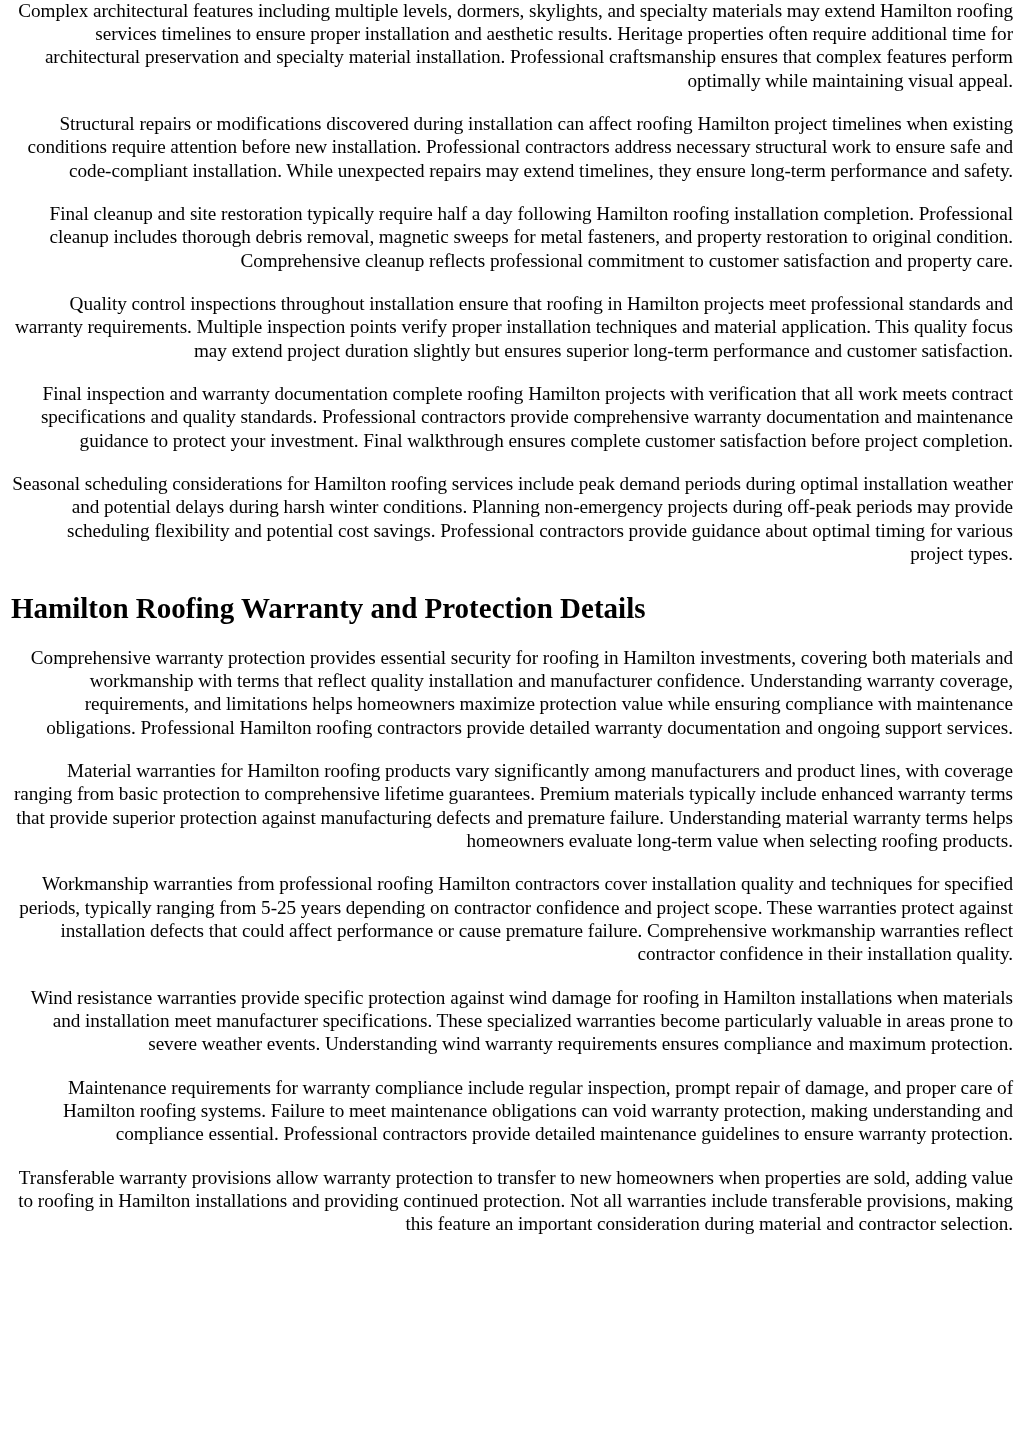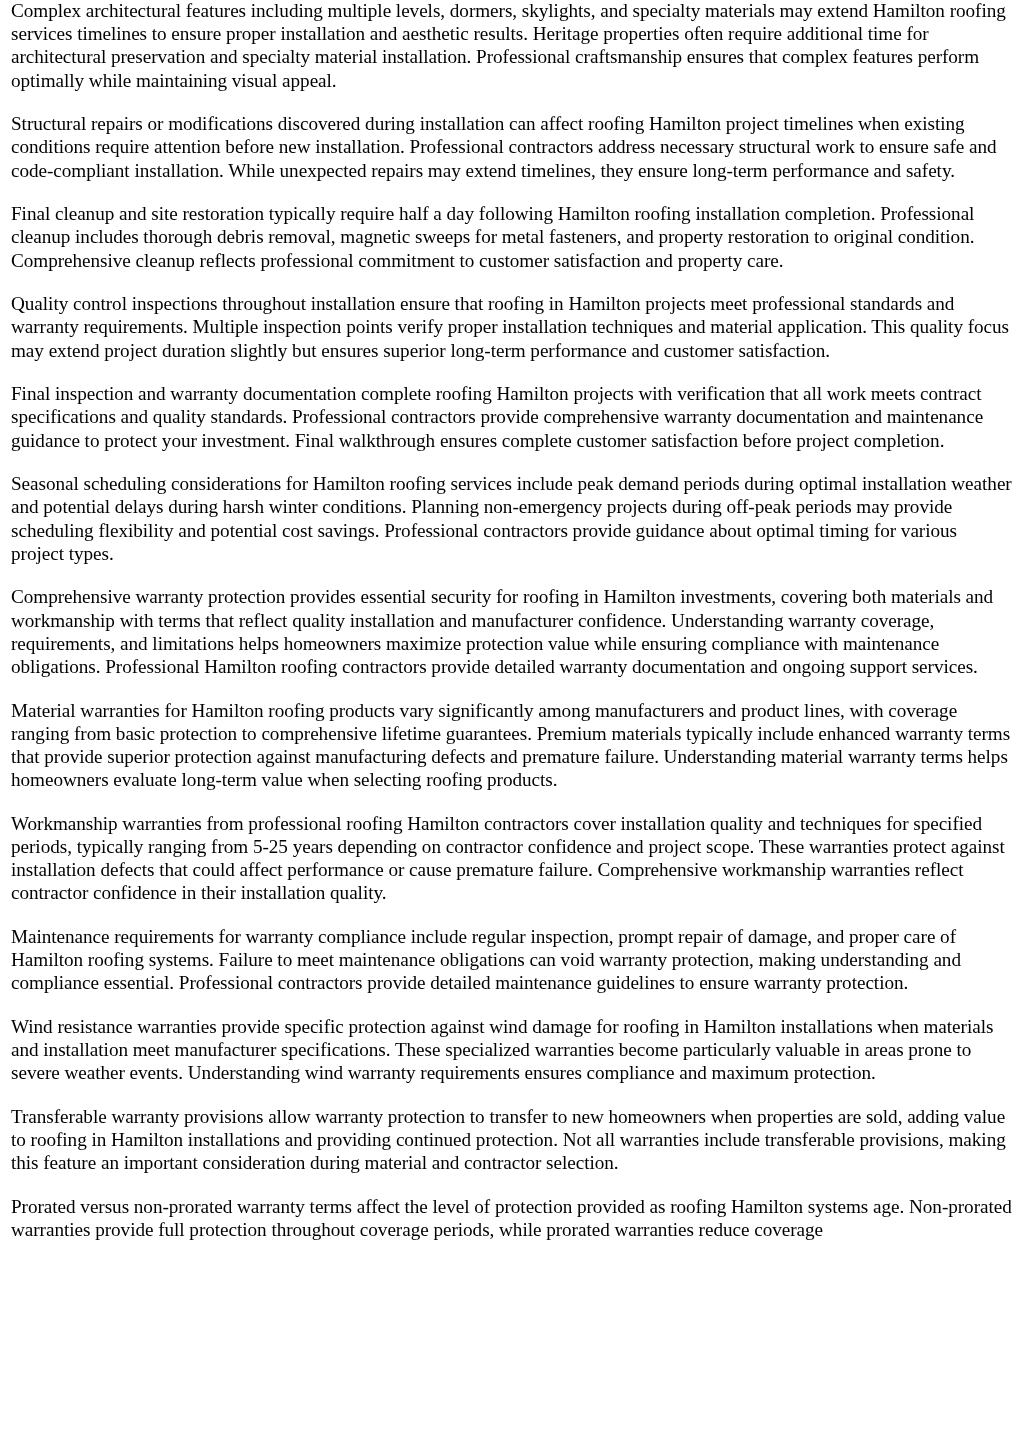--- a/index.html
+++ b/index.html
@@ -17,20 +17,21 @@
     .page {
       position: relative;
       padding: 0 11px 0 11px;
       margin-top: -1px;
     }
     p {
       font-size: 19.2px;
       line-height: 23.2px;
       margin: 0 0 20.4px 0;
       letter-spacing: -0.05px;
+      text-align: right;
     }
     h2 {
       font-size: 29px;
       line-height: 34px;
       font-weight: bold;
       margin: 26px 0 21px 0;
     }
   </style>
 </head>
 <body>
@@ -39,21 +40,21 @@
   <section>
     <p>Complex architectural features including multiple levels, dormers, skylights, and specialty materials may extend Hamilton roofing services timelines to ensure proper installation and aesthetic results. Heritage properties often require additional time for architectural preservation and specialty material installation. Professional craftsmanship ensures that complex features perform optimally while maintaining visual appeal.</p>
     <p>Structural repairs or modifications discovered during installation can affect roofing Hamilton project timelines when existing conditions require attention before new installation. Professional contractors address necessary structural work to ensure safe and code-compliant installation. While unexpected repairs may extend timelines, they ensure long-term performance and safety.</p>
     <p>Final cleanup and site restoration typically require half a day following Hamilton roofing installation completion. Professional cleanup includes thorough debris removal, magnetic sweeps for metal fasteners, and property restoration to original condition. Comprehensive cleanup reflects professional commitment to customer satisfaction and property care.</p>
     <p>Quality control inspections throughout installation ensure that roofing in Hamilton projects meet professional standards and warranty requirements. Multiple inspection points verify proper installation techniques and material application. This quality focus may extend project duration slightly but ensures superior long-term performance and customer satisfaction.</p>
     <p>Final inspection and warranty documentation complete roofing Hamilton projects with verification that all work meets contract specifications and quality standards. Professional contractors provide comprehensive warranty documentation and maintenance guidance to protect your investment. Final walkthrough ensures complete customer satisfaction before project completion.</p>
     <p>Seasonal scheduling considerations for Hamilton roofing services include peak demand periods during optimal installation weather and potential delays during harsh winter conditions. Planning non-emergency projects during off-peak periods may provide scheduling flexibility and potential cost savings. Professional contractors provide guidance about optimal timing for various project types.</p>
   </section>
 
   <section>
+    <h2>Hamilton Roofing Warranty and Protection Details</h2>
     <p>Comprehensive warranty protection provides essential security for roofing in Hamilton investments, covering both materials and workmanship with terms that reflect quality installation and manufacturer confidence. Understanding warranty coverage, requirements, and limitations helps homeowners maximize protection value while ensuring compliance with maintenance obligations. Professional Hamilton roofing contractors provide detailed warranty documentation and ongoing support services.</p>
     <p>Material warranties for Hamilton roofing products vary significantly among manufacturers and product lines, with coverage ranging from basic protection to comprehensive lifetime guarantees. Premium materials typically include enhanced warranty terms that provide superior protection against manufacturing defects and premature failure. Understanding material warranty terms helps homeowners evaluate long-term value when selecting roofing products.</p>
     <p>Workmanship warranties from professional roofing Hamilton contractors cover installation quality and techniques for specified periods, typically ranging from 5-25 years depending on contractor confidence and project scope. These warranties protect against installation defects that could affect performance or cause premature failure. Comprehensive workmanship warranties reflect contractor confidence in their installation quality.</p>
+    <p>Wind resistance warranties provide specific protection against wind damage for roofing in Hamilton installations when materials and installation meet manufacturer specifications. These specialized warranties become particularly valuable in areas prone to severe weather events. Understanding wind warranty requirements ensures compliance and maximum protection.</p>
     <p>Maintenance requirements for warranty compliance include regular inspection, prompt repair of damage, and proper care of Hamilton roofing systems. Failure to meet maintenance obligations can void warranty protection, making understanding and compliance essential. Professional contractors provide detailed maintenance guidelines to ensure warranty protection.</p>
-    <p>Wind resistance warranties provide specific protection against wind damage for roofing in Hamilton installations when materials and installation meet manufacturer specifications. These specialized warranties become particularly valuable in areas prone to severe weather events. Understanding wind warranty requirements ensures compliance and maximum protection.</p>
     <p>Transferable warranty provisions allow warranty protection to transfer to new homeowners when properties are sold, adding value to roofing in Hamilton installations and providing continued protection. Not all warranties include transferable provisions, making this feature an important consideration during material and contractor selection.</p>
-    <p>Prorated versus non-prorated warranty terms affect the level of protection provided as roofing Hamilton systems age. Non-prorated warranties provide full protection throughout coverage periods, while prorated warranties reduce coverage</p>
   </section>
 </div>
 
 </body></html>

